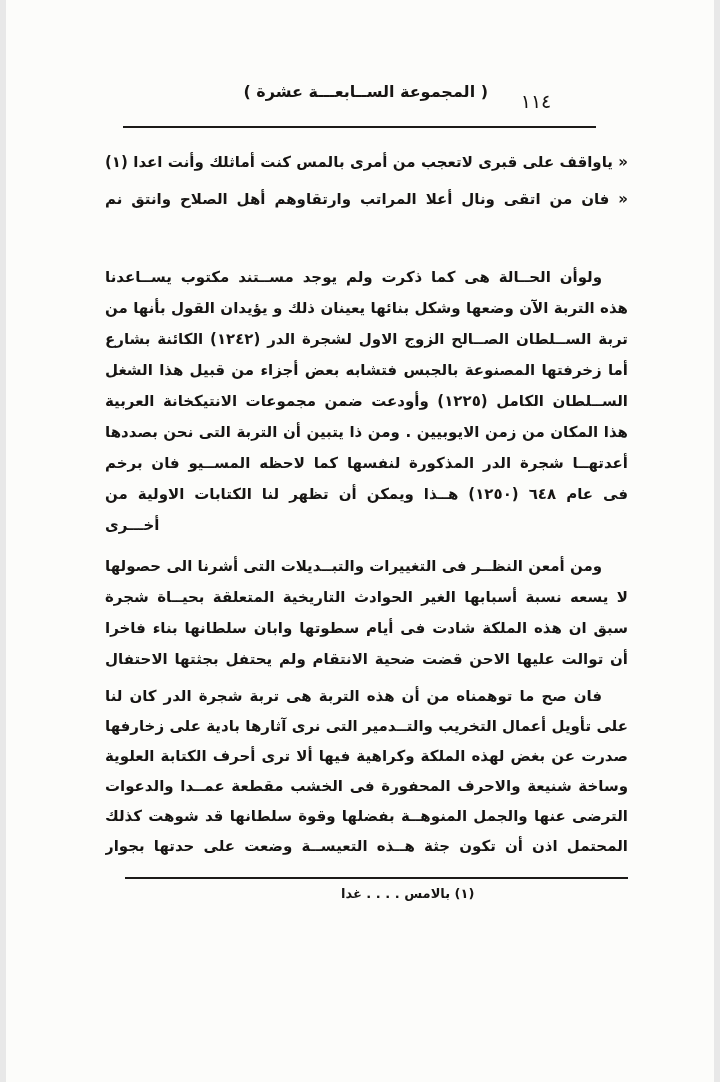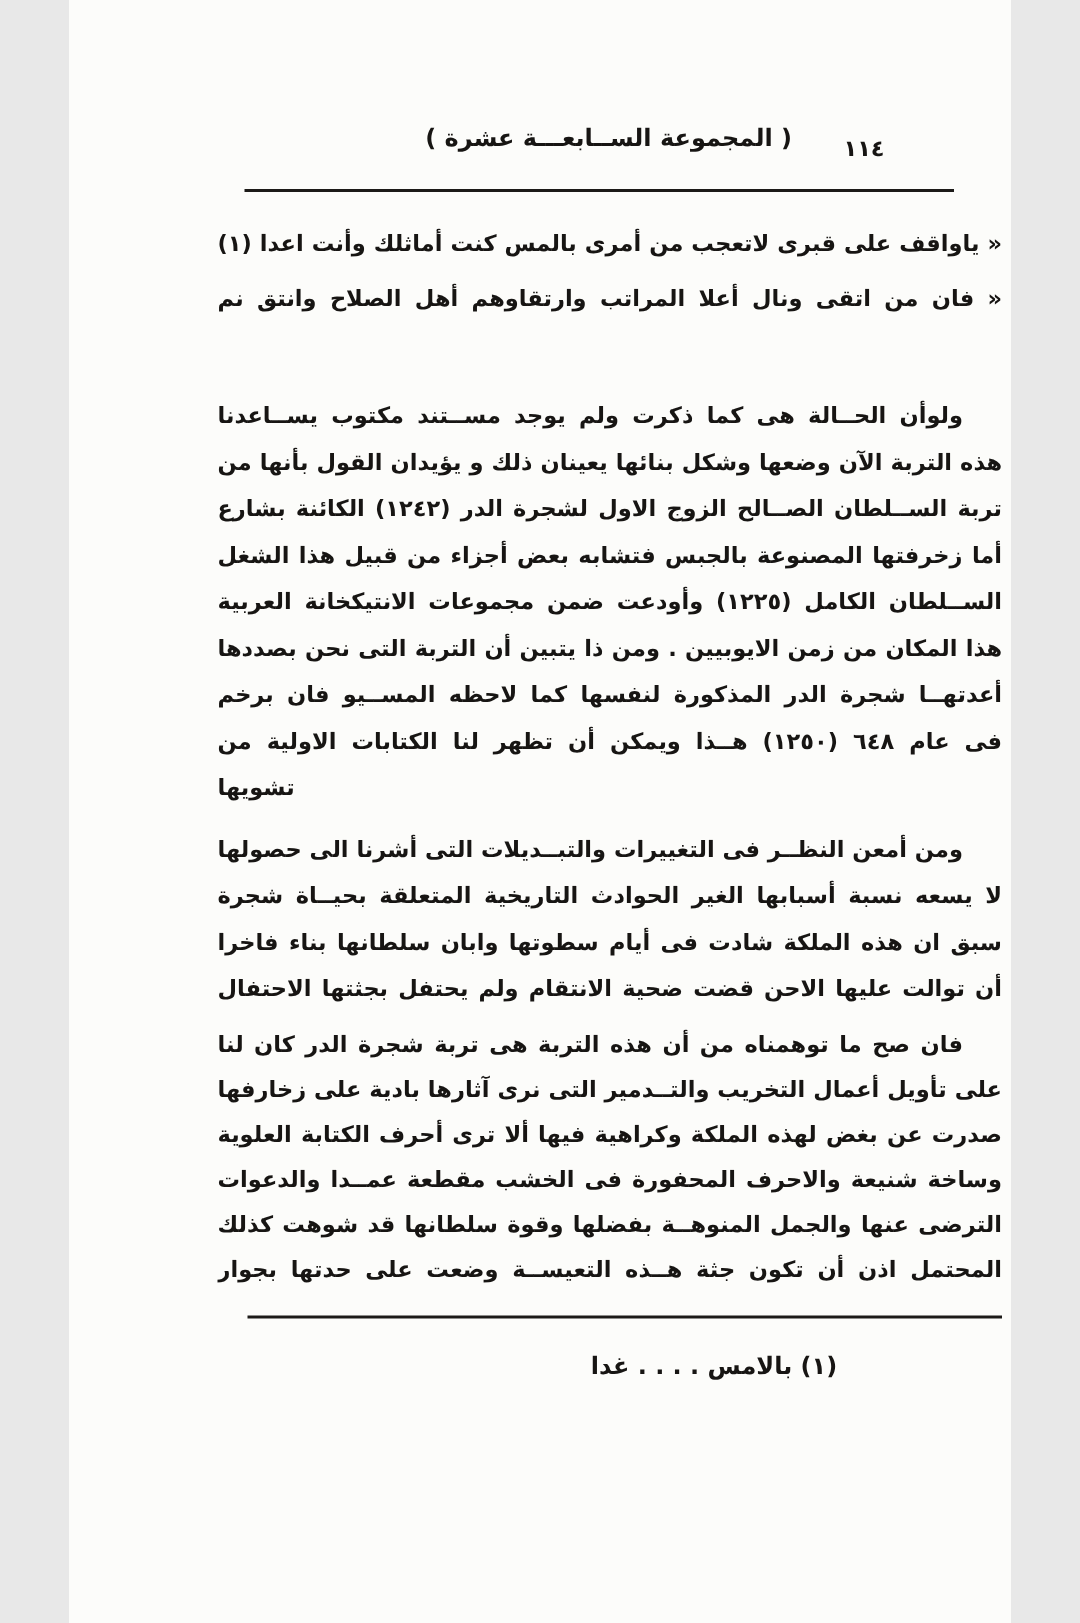--- a/index.html
+++ b/index.html
@@ -1,29 +1,29 @@
 <!DOCTYPE html>
 <html lang="ar"><head>
 <meta charset="utf-8">
 <style>
   html,body{margin:0;padding:0;background:#e8e8e8;}
   .page{
-    position:relative;width:628px;height:1082px;margin:0 auto;
+    position:relative;width:708px;height:1082px;margin:0 auto;
     background:#fcfcfa;color:#171513;overflow:hidden;
     font-family:"DejaVu Sans",sans-serif;
   }
   
   .hdr-title{
     position:absolute;left:248px;top:82px;width:234px;
     direction:rtl;text-align:center;
     font-size:16px;font-weight:bold;white-space:nowrap;
   }
   .hdr-pagenum{
     position:absolute;left:502px;top:90px;width:56px;
-    text-align:center;font-size:15px;font-weight:bold;letter-spacing:4px;
+    text-align:center;font-size:19px;font-weight:normal;letter-spacing:4px;
   }
   .hdr-rule{
     position:absolute;left:117px;top:126px;width:473px;height:2px;
     background:#1c1a18;
   }
   
   .textblock{
     position:absolute;left:99px;width:523px;
     direction:rtl;font-size:15px;font-weight:bold;
   }
@@ -41,22 +41,22 @@
   .para-b{top:551px;}
   .para-c{top:681px;}
   .para-c .line{height:30px;line-height:30px;}
   
   .fn-rule{
     position:absolute;left:119px;top:877px;width:503px;height:2px;
     background:#1c1a18;
   }
   .footnote{
     position:absolute;left:335px;top:886px;width:190px;
-    direction:rtl;text-align:center;
-    font-size:16px;font-weight:bold;white-space:nowrap;margin-top:15px;
+    direction:rtl;text-align:left;
+    font-size:13px;font-weight:bold;white-space:nowrap;
   }
 </style>
 </head>
 <body>
 
 <div class="page">
 
   <div class="hdr-title">( المجموعة الســابعـــة عشرة )</div>
   <div class="hdr-pagenum">١١٤</div>
   <div class="hdr-rule"></div>
@@ -68,21 +68,21 @@
 
   <div class="textblock para-a">
     <div class="line indent">ولوأن الحــالة هى كما ذكرت ولم يوجد مســتند مكتوب يســاعدنا على تعيين زمان بناء</div>
     <div class="line">هذه التربة الآن وضعها وشكل بنائها يعينان ذلك و يؤيدان القول بأنها من زمن بنــاء</div>
     <div class="line">تربة الســلطان الصــالح الزوج الاول لشجرة الدر (١٢٤٢) الكائنة بشارع النحــاسين</div>
     <div class="line">أما زخرفتها المصنوعة بالجبس فتشابه بعض أجزاء من قبيل هذا الشغل أخذت من مسجد</div>
     <div class="line">الســلطان الكامل (١٢٢٥) وأودعت ضمن مجموعات الانتيكخانة العربية وعليه يعتبر</div>
     <div class="line">هذا المكان من زمن الايوبيين . ومن ذا يتبين أن التربة التى نحن بصددها هى التى</div>
     <div class="line">أعدتهــا شجرة الدر المذكورة لنفسها كما لاحظه المســيو فان برخم الذى قال بانشائها</div>
     <div class="line">فى عام ٦٤٨ (١٢٥٠) هــذا ويمكن أن تظهر لنا الكتابات الاولية من الطرازين دلائل</div>
-    <div class="line l">تشويها</div>
+    <div class="line l">أخـــرى</div>
   </div>
 
   <div class="textblock para-b">
     <div class="line indent">ومن أمعن النظــر فى التغييرات والتبــديلات التى أشرنا الى حصولها فى التربة</div>
     <div class="line">لا يسعه نسبة أسبابها الغير الحوادث التاريخية المتعلقة بحيــاة شجرة الدر . فقد قلنا فيما</div>
     <div class="line">سبق ان هذه الملكة شادت فى أيام سطوتها وابان سلطانها بناء فاخرا لتدفن فيه وأنها بعد</div>
     <div class="line">أن توالت عليها الاحن قضت ضحية الانتقام ولم يحتفل بجثتها الاحتفال اللائق بمقامها</div>
   </div>
 
   <div class="textblock para-c">

